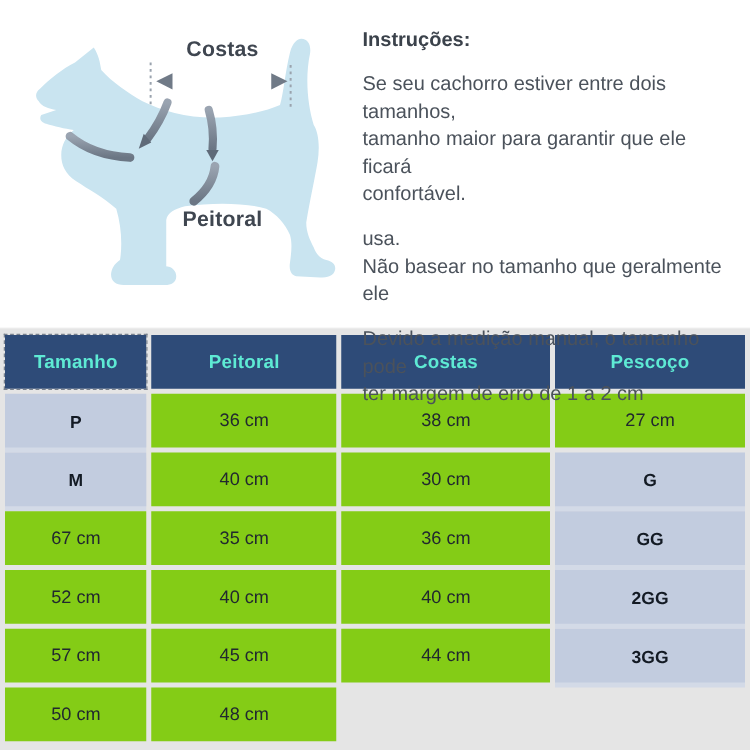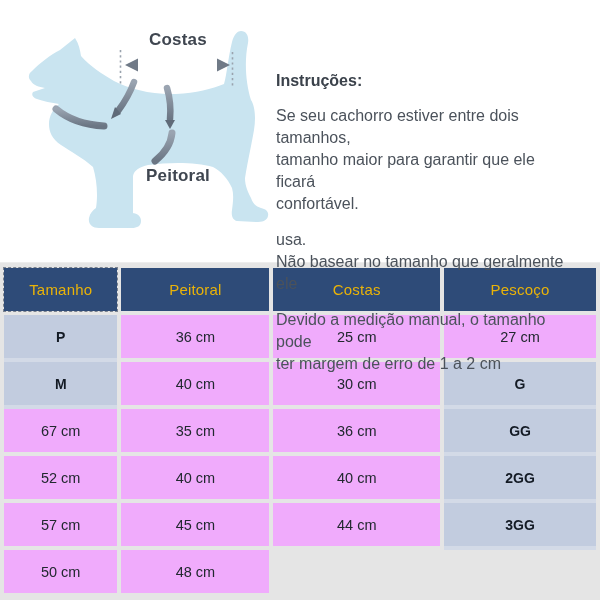--- a/index.html
+++ b/index.html
@@ -7,35 +7,35 @@
     width:600px;height:600px;overflow:hidden;background:#ffffff;
     font-family:"Liberation Sans",sans-serif;
     -webkit-font-smoothing:antialiased;
   }
   
   .top-section{position:relative;height:262px;background:#fff;}
   .dog-figure{position:absolute;left:0;top:12px;width:280px;height:250px;}
   .measure-label{position:absolute;font-weight:700;font-size:17px;color:#3f4650;letter-spacing:.2px;}
   .costas-label{left:140px;top:30px;width:76px;text-align:center;}
   .peitoral-label{left:138px;top:166px;width:80px;text-align:center;}
-  .instructions{position:absolute;left:276px;top:24px;width:302px;color:#4b525b;margin-top:48px;}
+  .instructions{position:absolute;left:290px;top:24px;width:302px;color:#4b525b;}
   .instructions h3{font-size:16px;margin:0 0 15px;color:#3b424b;}
   .instructions p{font-size:16px;line-height:22px;margin:0 0 14px;}
   .instructions p span{display:block;}
   
   .table-wrap{
     background:#e5e5e5;min-height:338px;box-sizing:border-box;
     padding:5px 4px 4px;border-top:1px solid #ededed;
   }
   .size-table{display:grid;grid-template-columns:115fr 150fr 169fr 154fr;gap:4px;}
   .cell{display:flex;align-items:center;justify-content:center;height:43px;box-sizing:border-box;}
-  .th{background:#2e4b78;color:#eab308;font-weight:400;font-size:15px;letter-spacing:.2px;}
+  .th{background:#2e4b78;color:#5eead4;font-weight:700;font-size:15px;letter-spacing:.2px;}
   .th-first{outline:1px dashed #7a828e;outline-offset:0;}
   .rh{background:#c2ccdf;color:#131a24;font-weight:700;font-size:14px;box-shadow:0 4px 0 0 #d3dae7;}
-  .td{background:#f0abfc;color:#21282f;font-size:14.5px;}
+  .td{background:#84cc16;color:#21282f;font-size:14.5px;}
 </style>
 </head>
 <body>
 
 <div class="top-section">
 
   <div class="dog-figure">
     <svg width="280" height="250" viewBox="0 0 280 250">
       <defs>
         <linearGradient id="mg" x1="0" y1="0" x2="1" y2="0">
@@ -107,21 +107,21 @@
 <div class="table-wrap">
   <div class="size-table">
 
     <div class="cell th th-first">Tamanho</div>
     <div class="cell th">Peitoral</div>
     <div class="cell th">Costas</div>
     <div class="cell th">Pescoço</div>
 
     <div class="cell rh">P</div>
     <div class="cell td">36 cm</div>
-    <div class="cell td">25 cm</div>
+    <div class="cell td">38 cm</div>
     <div class="cell td">27 cm</div>
 
     <div class="cell rh">M</div>
     <div class="cell td">40 cm</div>
     <div class="cell td">30 cm</div>
 
     <div class="cell rh">G</div>
     <div class="cell td">67 cm</div>
     <div class="cell td">35 cm</div>
     <div class="cell td">36 cm</div>

